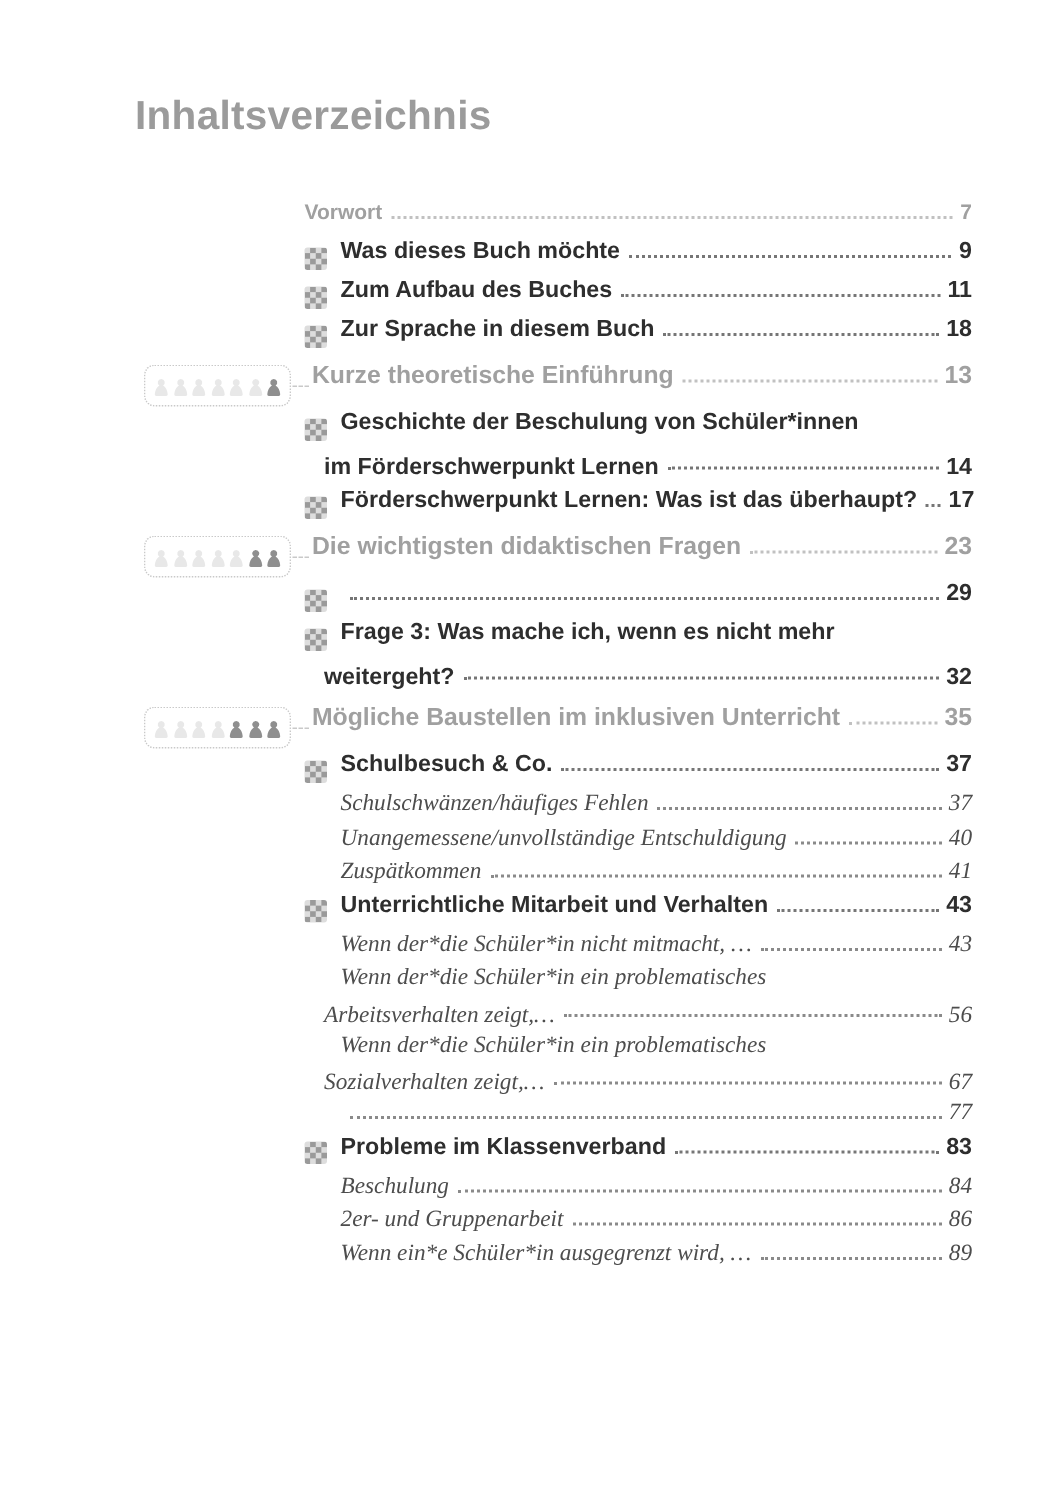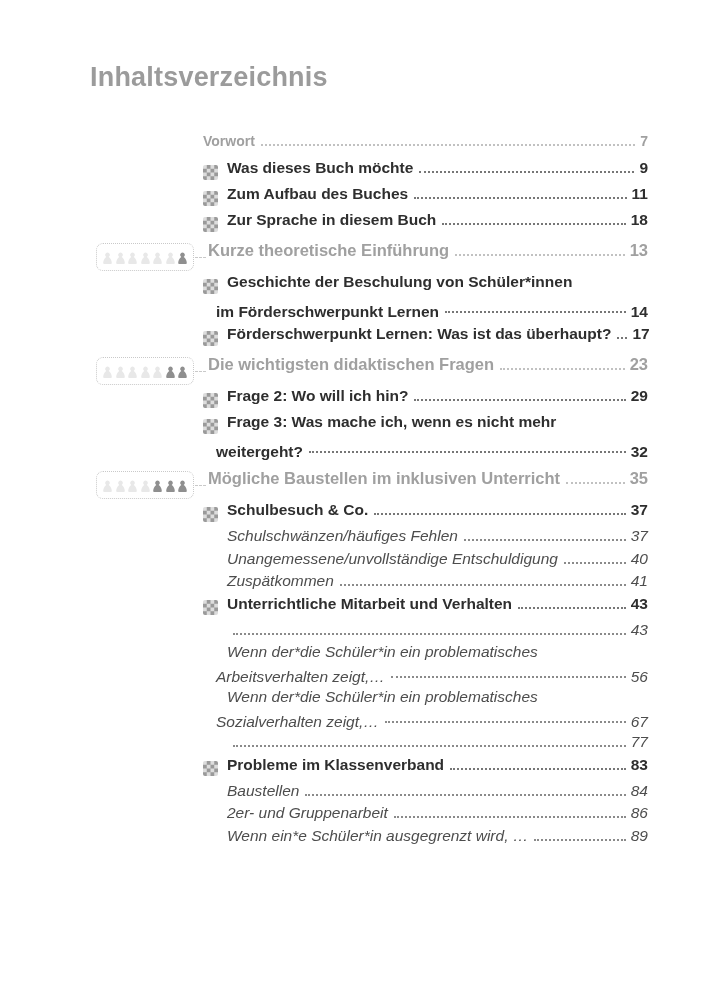--- a/index.html
+++ b/index.html
@@ -18,21 +18,21 @@
     display:flex;align-items:baseline;height:26px;margin-left:107px;
     color:var(--item-dark);font-weight:bold;font-size:15.5px;
   }
   .row .label{white-space:nowrap;}
   .header-gray{color:var(--section-gray);font-size:14px;}
   .section{
     margin-left:0;margin-top:4px;height:32px;
     color:var(--section-gray);font-size:16.5px;
   }
   .sub,.cont-sub{
-    font-weight:normal;font-style:italic;color:var(--sub-gray);height:22.5px;
+    font-weight:normal;font-style:italic;color:var(--sub-gray);height:22.5px;font-family:Liberation Serif, serif;
   }
   .cont-item,.cont-sub{margin-left:120px;align-items:center;}
   .mini-icon{
     width:15px;height:15px;margin-right:9px;flex:0 0 15px;border-radius:2px;
     align-self:center;
     background-image:conic-gradient(var(--checker-dark) 25%,var(--checker-light) 0 50%,var(--checker-dark) 0 75%,var(--checker-light) 0);
     background-size:7.5px 7.5px;
   }
   .mini-icon.ghost{visibility:hidden;}
   .marker{display:flex;align-items:center;align-self:center;flex:0 0 auto;}
@@ -162,21 +162,20 @@
       <span class="connector"></span>
     </span>
 
     <span class="label">Die wichtigsten didaktischen Fragen</span>
     <span class="leader"></span>
     <span class="pagenum">23</span>
   </div>
       <div class="row item">
 
     <span class="mini-icon"></span>
-    <span class="label">Frage 2: Wo will ich hin?</span>
     <span class="leader"></span>
     <span class="pagenum">29</span>
   </div>
       <div class="row item">
 
     <span class="mini-icon"></span>
     <span class="label">Frage 3: Was mache ich, wenn es nicht mehr</span>
 
   </div>
       <div class="row cont-item">
@@ -248,20 +247,21 @@
       <div class="row item">
 
     <span class="mini-icon"></span>
     <span class="label">Unterrichtliche Mitarbeit und Verhalten</span>
     <span class="leader"></span>
     <span class="pagenum">43</span>
   </div>
       <div class="row sub">
 
     <span class="mini-icon ghost"></span>
+    <span class="label">Wenn der*die Schüler*in nicht mitmacht, …</span>
     <span class="leader"></span>
     <span class="pagenum">43</span>
   </div>
       <div class="row sub">
 
     <span class="mini-icon ghost"></span>
     <span class="label">Wenn der*die Schüler*in ein problematisches</span>
 
   </div>
       <div class="row cont-sub">
@@ -291,21 +291,21 @@
       <div class="row item">
 
     <span class="mini-icon"></span>
     <span class="label">Probleme im Klassenverband</span>
     <span class="leader"></span>
     <span class="pagenum">83</span>
   </div>
       <div class="row sub">
 
     <span class="mini-icon ghost"></span>
-    <span class="label">Baustellen</span>
+    <span class="label">Beschulung</span>
     <span class="leader"></span>
     <span class="pagenum">84</span>
   </div>
       <div class="row sub">
 
     <span class="mini-icon ghost"></span>
     <span class="label">2er- und Gruppenarbeit</span>
     <span class="leader"></span>
     <span class="pagenum">86</span>
   </div>

